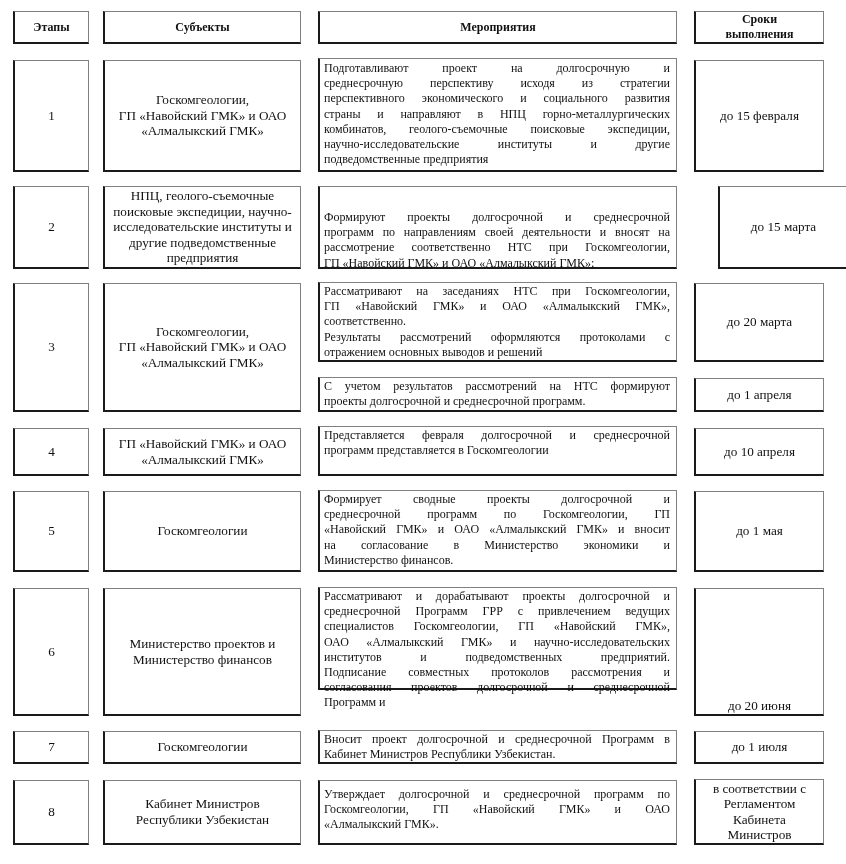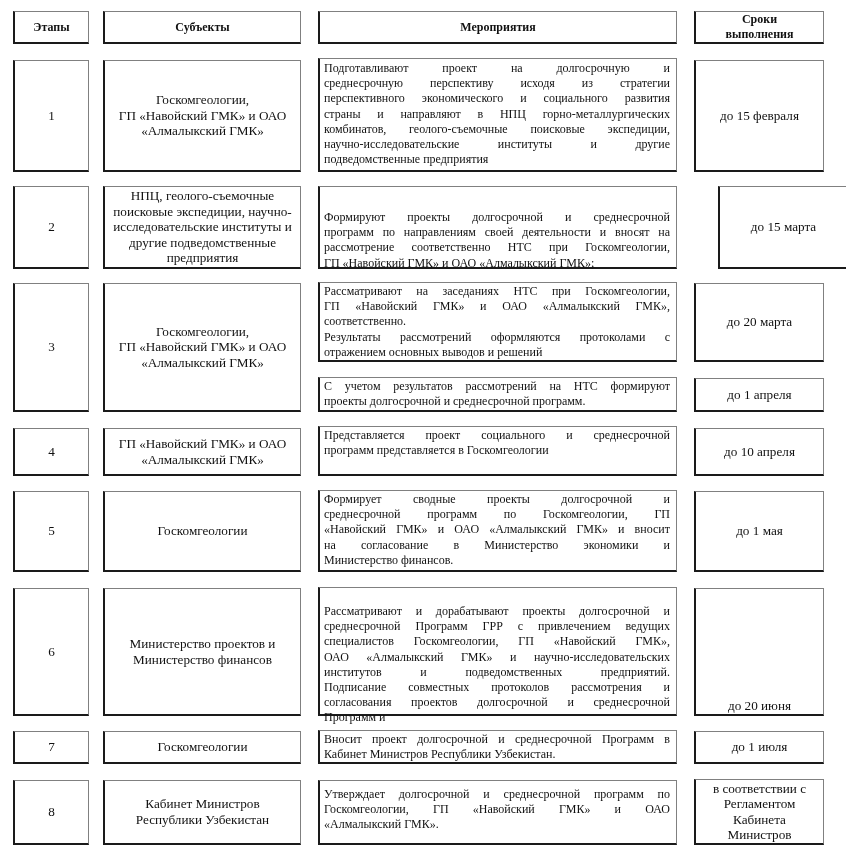--- a/index.html
+++ b/index.html
@@ -117,21 +117,21 @@
 </div>
 
 <div class="box c1" style="top:428px;height:48px;">
   <span>4</span>
 </div>
 <div class="box c2 pre" style="top:428px;height:48px;">
   <span>ГП «Навойский ГМК» и ОАО
 «Алмалыкский ГМК»</span>
 </div>
 <div class="box c3 act" style="top:426px;height:50px;padding-top:1px;">
-    <span class="act-line">Представляется проект социального и среднесрочной</span>
+    <span class="act-line">Представляется февраля долгосрочной и среднесрочной</span>
     <span class="act-line last">программ представляется в Госкомгеологии</span>
   </div>
 <div class="box c4" style="top:428px;height:48px;">
   <span>до 10 апреля</span>
 </div>
 
 <div class="box c1" style="top:491px;height:81px;">
   <span>5</span>
 </div>
 <div class="box c2 pre" style="top:491px;height:81px;">
@@ -148,21 +148,21 @@
   <span>до 1 мая</span>
 </div>
 
 <div class="box c1" style="top:588px;height:128px;">
   <span>6</span>
 </div>
 <div class="box c2 pre" style="top:588px;height:128px;">
   <span>Министерство проектов и
 Министерство финансов</span>
 </div>
-<div class="box c3 act" style="top:587px;height:129px;padding-top:16px;">
+<div class="box c3 act" style="top:587px;height:103px;padding-top:1px;">
     <span class="act-line">Рассматривают и дорабатывают проекты долгосрочной и</span>
     <span class="act-line">среднесрочной Программ ГРР с привлечением ведущих</span>
     <span class="act-line">специалистов Госкомгеологии, ГП «Навойский ГМК»,</span>
     <span class="act-line">ОАО «Алмалыкский ГМК» и научно-исследовательских</span>
     <span class="act-line">институтов и подведомственных предприятий.</span>
     <span class="act-line">Подписание совместных протоколов рассмотрения и</span>
     <span class="act-line">согласования проектов долгосрочной и среднесрочной</span>
     <span class="act-line last">Программ и</span>
   </div>
 <div class="box c4" style="top:588px;height:128px;align-items:flex-end;">

